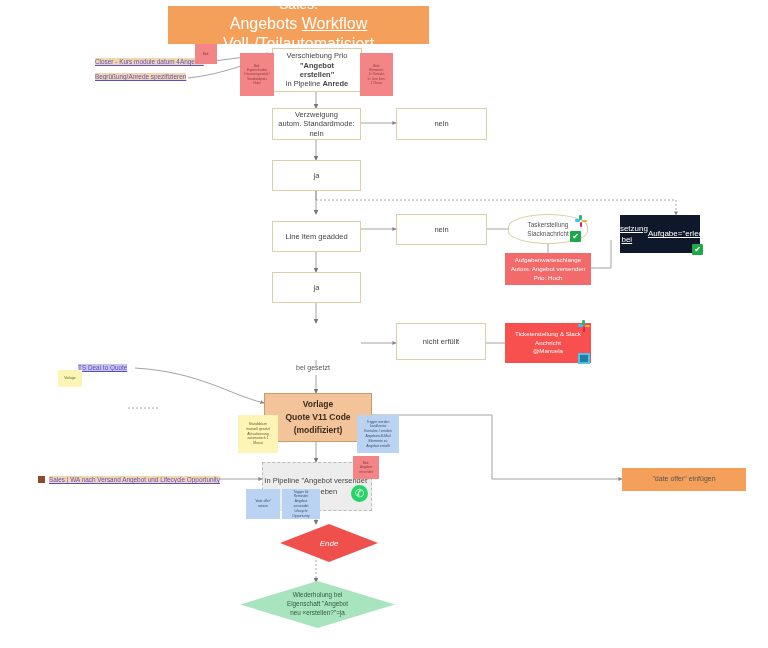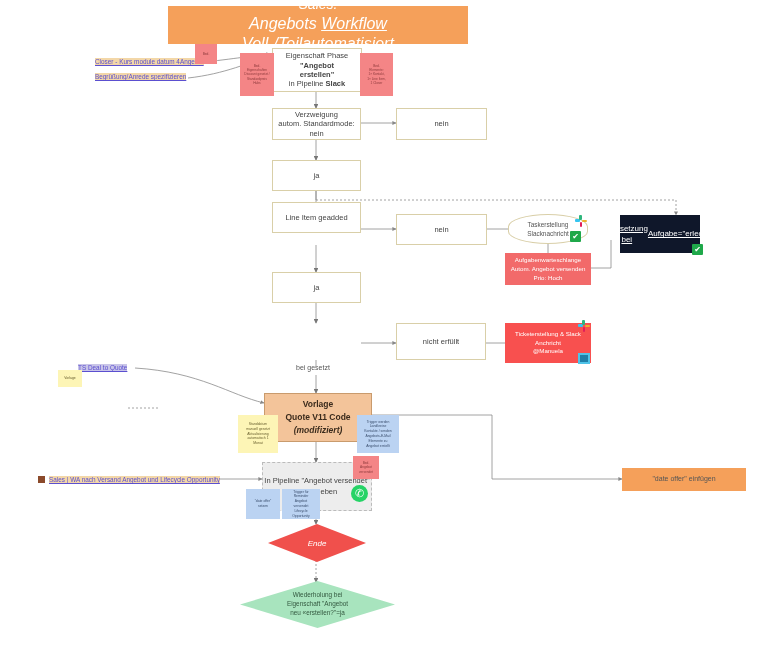--- a/index.html
+++ b/index.html
@@ -97,21 +97,21 @@
   }
   .pinetco {
     background: #F3C49A;
     border: 1px solid #c99b6d;
     color: #3b2b1c;
     font-size: 8.5px;
     flex-direction: column;
     line-height: 1.5;
     font-weight: bold;
   }
-  .pinetco .it { font-style: italic; }
+  .pinetco .it { }
 
   
   .yellownote {
     background: #FDF5B6;
     color: #6a6130;
     font-size: 3.4px;
     padding: 2px;
     flex-direction: column;
     line-height: 1.4;
   }
@@ -257,36 +257,36 @@
       <path d="M212,479 L262,479" marker-end="url(#ahs)"></path>
 
       <path d="M316,511 L316,524" marker-end="url(#ah)"></path>
 
       <path d="M316,560 L316,582" stroke-dasharray="2,2" marker-end="url(#ah)"></path>
 
       <path d="M128,408 L160,408" stroke-dasharray="2,2"></path>
     </g>
   </svg>
 
-  <div class="node title-banner" style="left:168px; top:6px; width:300px; height:38px;font-style:italic;">
+  <div class="node title-banner" style="left:168px; top:6px; width:261px; height:38px;">
     <div class="title-line1">Sales:</div>
     <div class="title-line2"><span>Angebots </span><span class="ul">Workflow Voll-/Teilautomatisiert</span></div>
   </div>
 
   <div class="linktext hl" style="left:95px; top:58px;">Closer - Kurs module datum 4Angebot</div>
   <div class="linktext hl" style="left:95px; top:73px;">Begrüßung/Anrede spezifizieren</div>
 
   <div class="node rednote" style="left:195px; top:44px; width:22px; height:20px;">
     <div>Bed.</div>
   </div>
 
   <div class="node proc" style="left:272px; top:48px; width:90px; height:44px; flex-direction:column;">
-    <span class="l"><span>Eigenschaft Phase </span><b>"Angebot</b></span>
+    <span class="l"><span>Verschiebung Prio </span><b>"Angebot</b></span>
     <span class="l"><b>erstellen"</b></span>
-    <span class="l"><span>in Pipeline </span><b>Slack</b></span>
+    <span class="l"><span>in Pipeline </span><b>Anrede</b></span>
   </div>
 
   <div class="node rednote" style="left:240px; top:53px; width:34px; height:43px;">
     <div>Bed.</div>
     <div>Eigenschaften</div>
     <div>Discount gesetzt /</div>
     <div>Standardpreis</div>
     <div>Hubs</div>
   </div>
 
@@ -304,21 +304,21 @@
   </div>
 
   <div class="node proc" style="left:396px; top:108px; width:91px; height:32px;">
     <span>nein</span>
   </div>
 
   <div class="node proc" style="left:272px; top:160px; width:89px; height:31px;">
     <span>ja</span>
   </div>
 
-  <div class="node proc" style="left:272px; top:202px; width:89px; height:31px;">
+  <div class="node proc" style="left:272px; top:221px; width:89px; height:31px;">
     <span>Line Item geadded</span>
   </div>
 
   <div class="node proc" style="left:396px; top:214px; width:91px; height:31px;">
     <span>nein</span>
   </div>
 
   <div class="node cloud" style="left:508px; top:214px; width:80px; height:30px;">
     <div>Taskerstellung</div>
     <div>Slacknachricht</div>
@@ -431,21 +431,21 @@
     <div>Angebot</div>
     <div>versendet</div>
     <div>Lifecycle</div>
     <div>Opportunity</div>
   </div>
 
   <div class="node orangebox" style="left:622px; top:468px; width:124px; height:23px;">
     <span>"date offer" einfügen</span>
   </div>
 
-  <div class="diamond-wrap" style="left:268px; top:524px; width:98px; height:38px;font-style:italic;">
+  <div class="diamond-wrap" style="left:280px; top:524px; width:98px; height:38px;font-style:italic;">
     <div class="diamond dm-red">
       <span>Ende</span>
     </div>
   </div>
 
   <div class="diamond-wrap" style="left:240px; top:581px; width:155px; height:47px;">
     <div class="diamond dm-green">
       <span>Wiederholung bei</span>
       <span>Eigenschaft "Angebot</span>
       <span>neu «erstellen?"=ja</span>

